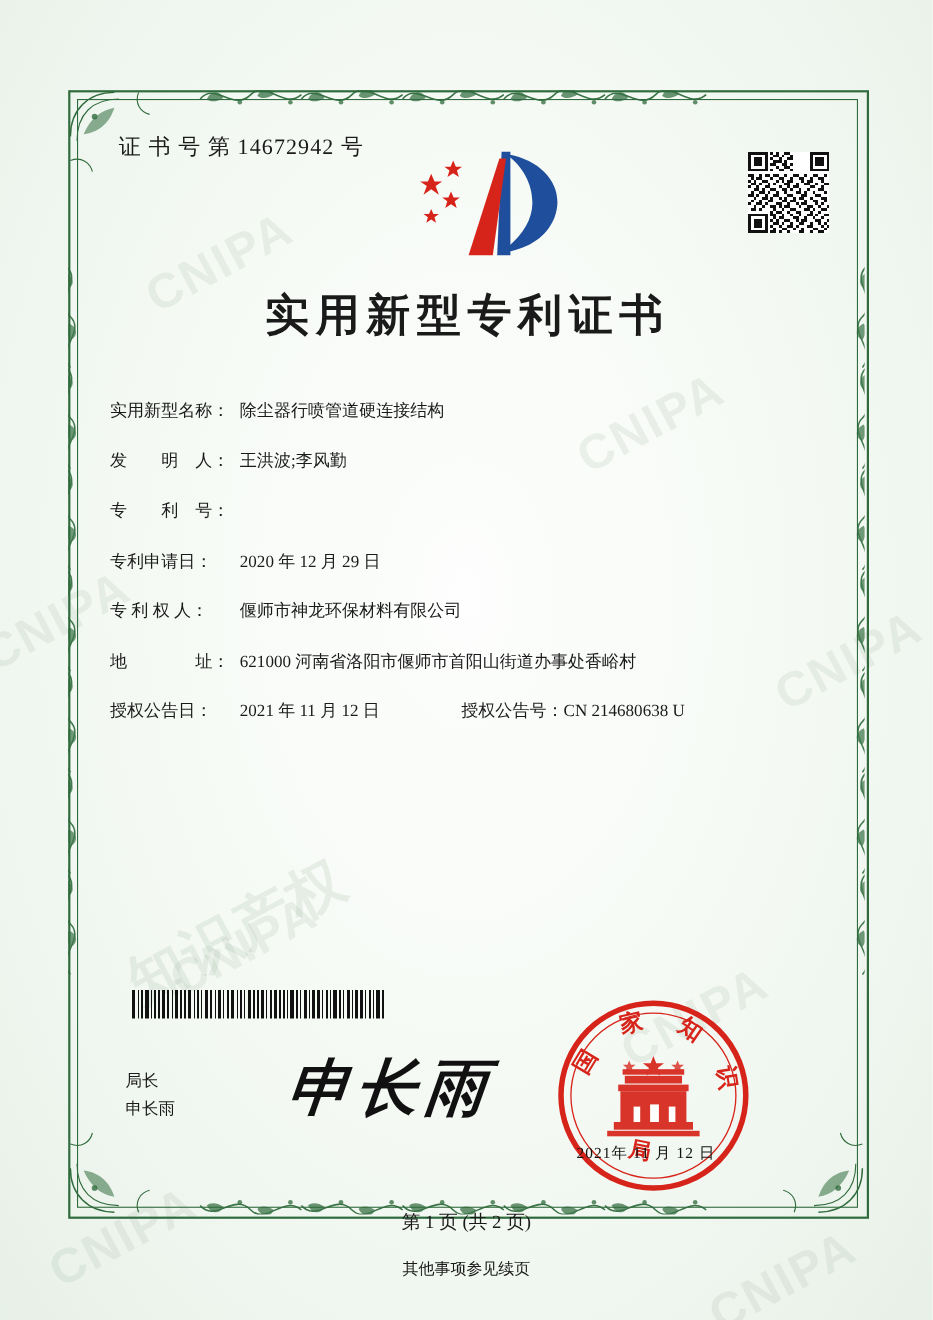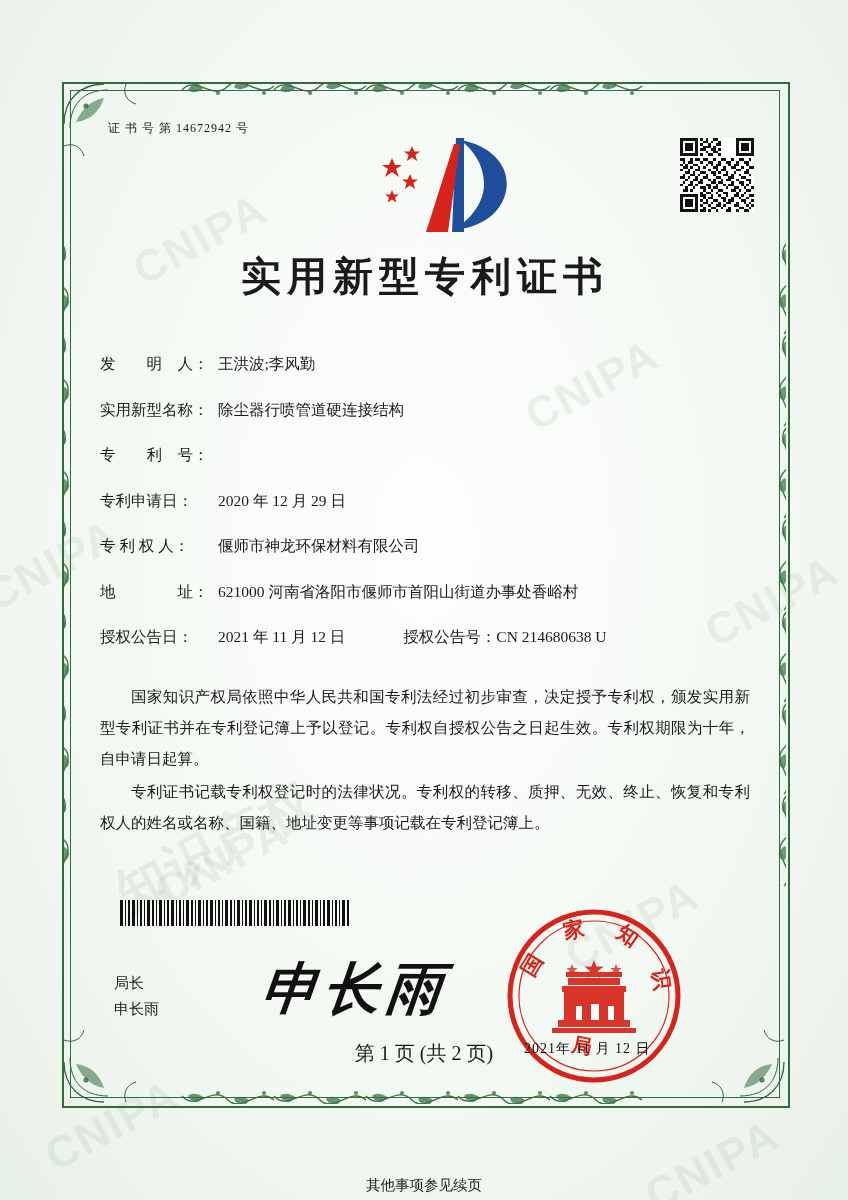--- a/index.html
+++ b/index.html
@@ -78,21 +78,21 @@
 
   
   .content {
     position: absolute;
     left: 100px;
     top: 120px;
     width: 650px;
   }
 
   .cert-no {
-    font-size: 12px;
+    font-size: 20px;
     letter-spacing: 1px;
     margin-left: 8px;
   }
 
   .emblem {
     position: absolute;
     left: 268px;
     top: 12px;
     width: 160px;
     height: 110px;
@@ -126,21 +126,21 @@
     margin-bottom: 30px;
   }
   .field-label {
     width: 118px;
     flex: 0 0 118px;
     letter-spacing: 0px;
   }
   .field-value { flex: 1; }
   .field-row.two .field-value { flex: 0 0 auto; }
   .field-label2 {
-    margin-left: 58px;
+    margin-left: 74px;
     flex: 0 0 auto;
   }
 
   .paragraphs {
     margin-top: 36px;
     font-size: 15.5px;
     line-height: 2.0;
     text-align: justify;
   }
   .paragraphs p {
@@ -195,32 +195,31 @@
     color: #111;
     letter-spacing: 1px;
     white-space: nowrap;
   }
 
   
   .page-no {
     position: absolute;
     left: 0;
     right: 0;
-    top: 1040px;
+    top: 1099px;
     text-align: center;
-    font-size: 20px;
+    font-size: 17px;
   }
   .footnote {
     position: absolute;
     left: 0;
     right: 0;
     top: 1144px;
     text-align: center;
     font-size: 14.5px;
-    margin-top: 32px;
   }
 </style>
 </head>
 <body>
 
 <div class="page">
 
   <div class="wm cn1">CNIPA</div>
   <div class="wm cn2">CNIPA</div>
   <div class="wm cn3">CNIPA</div>
@@ -507,26 +506,26 @@
         <rect x="18" y="28" width="2" height="1"></rect>
           <rect x="22" y="28" width="1" height="1"></rect>
           <rect x="25" y="28" width="2" height="1"></rect>
       </g>
     </svg>
 
     <div class="title">实用新型专利证书</div>
 
     <div class="fields">
       <div class="field-row">
+        <div class="field-label">实用新型名称：</div>
+        <div class="field-value">除尘器行喷管道硬连接结构</div>
+      </div>
+      <div class="field-row">
         <div class="field-label">发　　明　人：</div>
         <div class="field-value">王洪波;李风勤</div>
-      </div>
-      <div class="field-row">
-        <div class="field-label">实用新型名称：</div>
-        <div class="field-value">除尘器行喷管道硬连接结构</div>
       </div>
       <div class="field-row">
         <div class="field-label">专　　利　号：</div>
       </div>
       <div class="field-row">
         <div class="field-label">专利申请日：</div>
         <div class="field-value">2020 年 12 月 29 日</div>
       </div>
       <div class="field-row">
         <div class="field-label">专 利 权 人：</div>
@@ -537,24 +536,20 @@
         <div class="field-value">621000 河南省洛阳市偃师市首阳山街道办事处香峪村</div>
       </div>
       <div class="field-row two">
         <div class="field-label">授权公告日：</div>
         <div class="field-value">2021 年 11 月 12 日</div>
         <div class="field-label2">授权公告号：</div>
         <div class="field-value">CN 214680638 U</div>
       </div>
     </div>
 
-    <div class="paragraphs">
-      <p>国家知识产权局依照中华人民共和国专利法经过初步审查，决定授予专利权，颁发实用新型专利证书并在专利登记簿上予以登记。专利权自授权公告之日起生效。专利权期限为十年，自申请日起算。</p>
-      <p>专利证书记载专利权登记时的法律状况。专利权的转移、质押、无效、终止、恢复和专利权人的姓名或名称、国籍、地址变更等事项记载在专利登记簿上。</p>
-    </div>
   </div>
 
   <svg class="barcode" viewBox="0 0 230 26" shape-rendering="crispEdges">
     <g fill="#111111">
       <rect x="0" y="0" width="3" height="26"></rect>
         <rect x="5" y="0" width="1" height="26"></rect>
       <rect x="8" y="0" width="2" height="26"></rect>
         <rect x="12" y="0" width="3" height="26"></rect>
       <rect x="17" y="0" width="1" height="26"></rect>
         <rect x="20" y="0" width="2" height="26"></rect>

